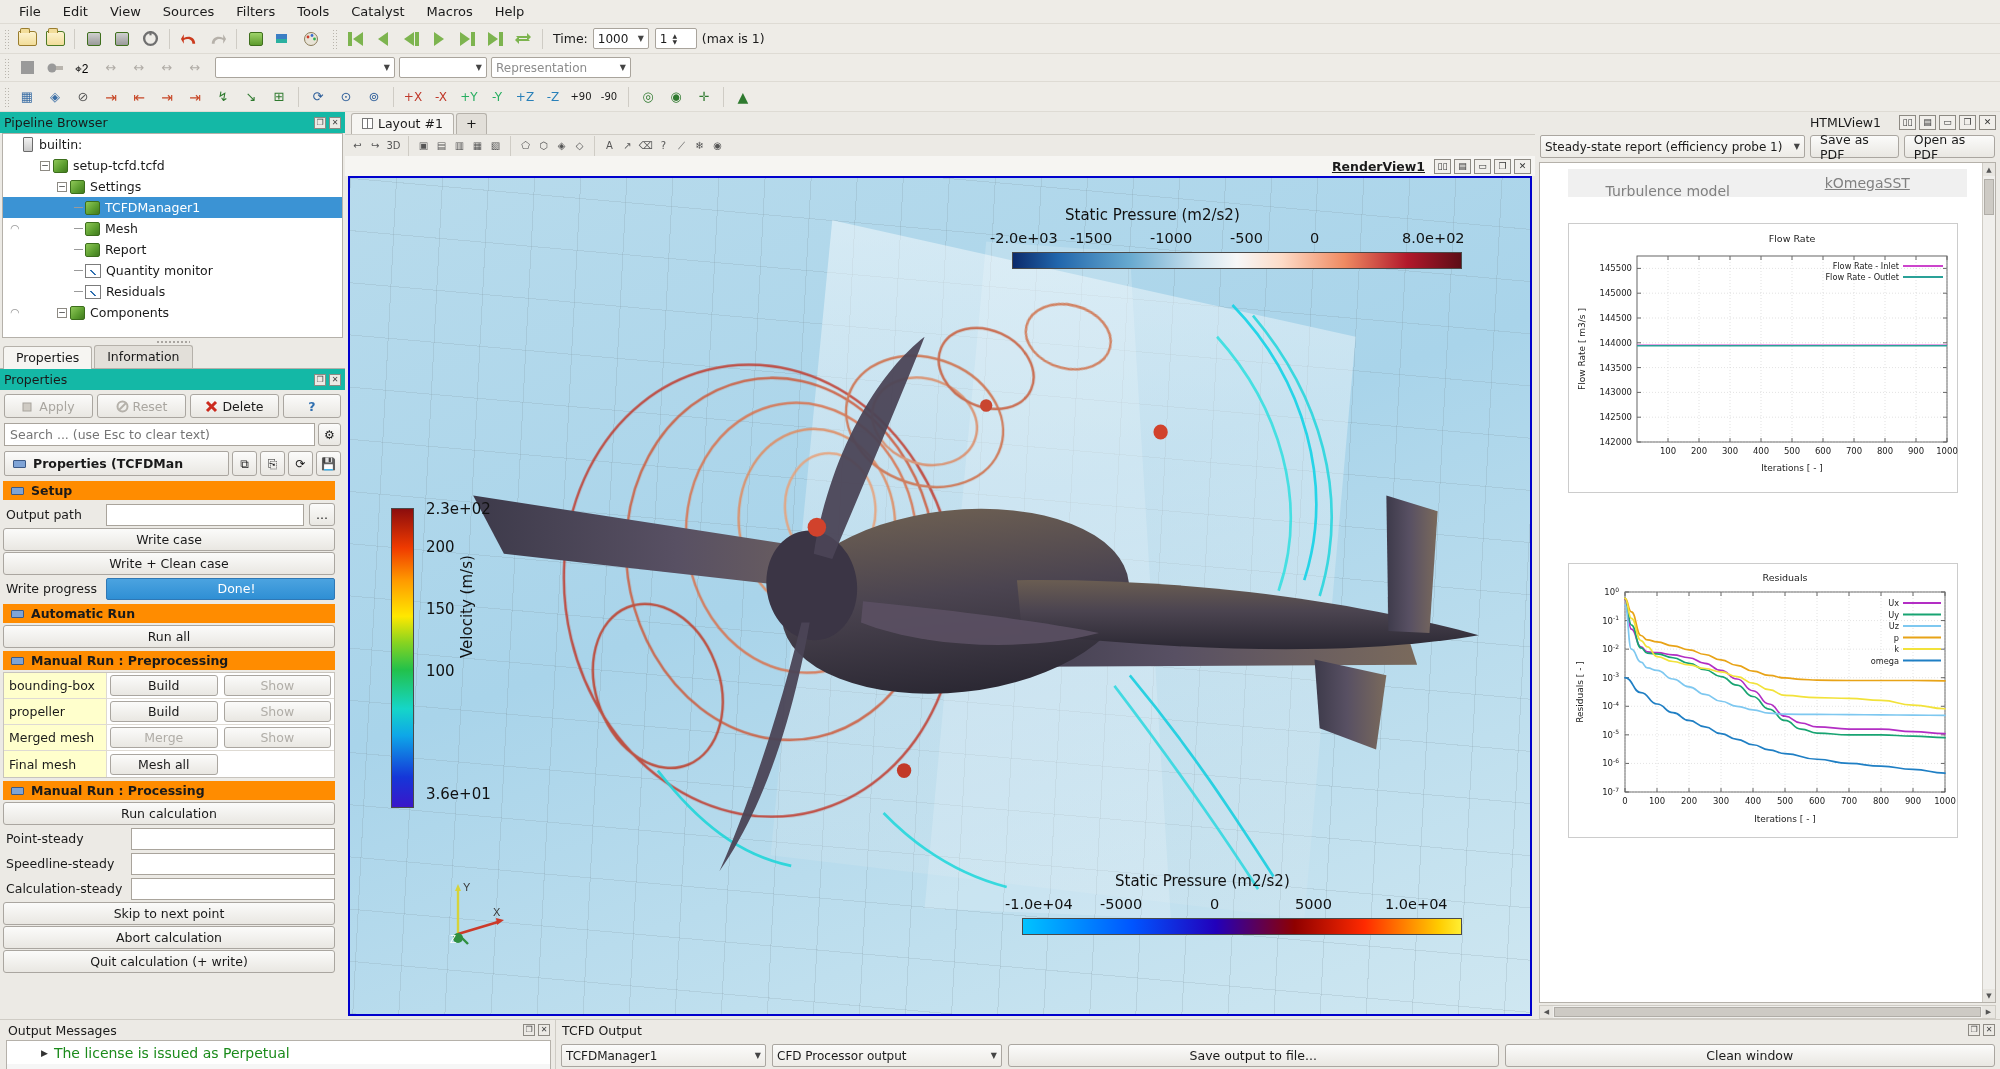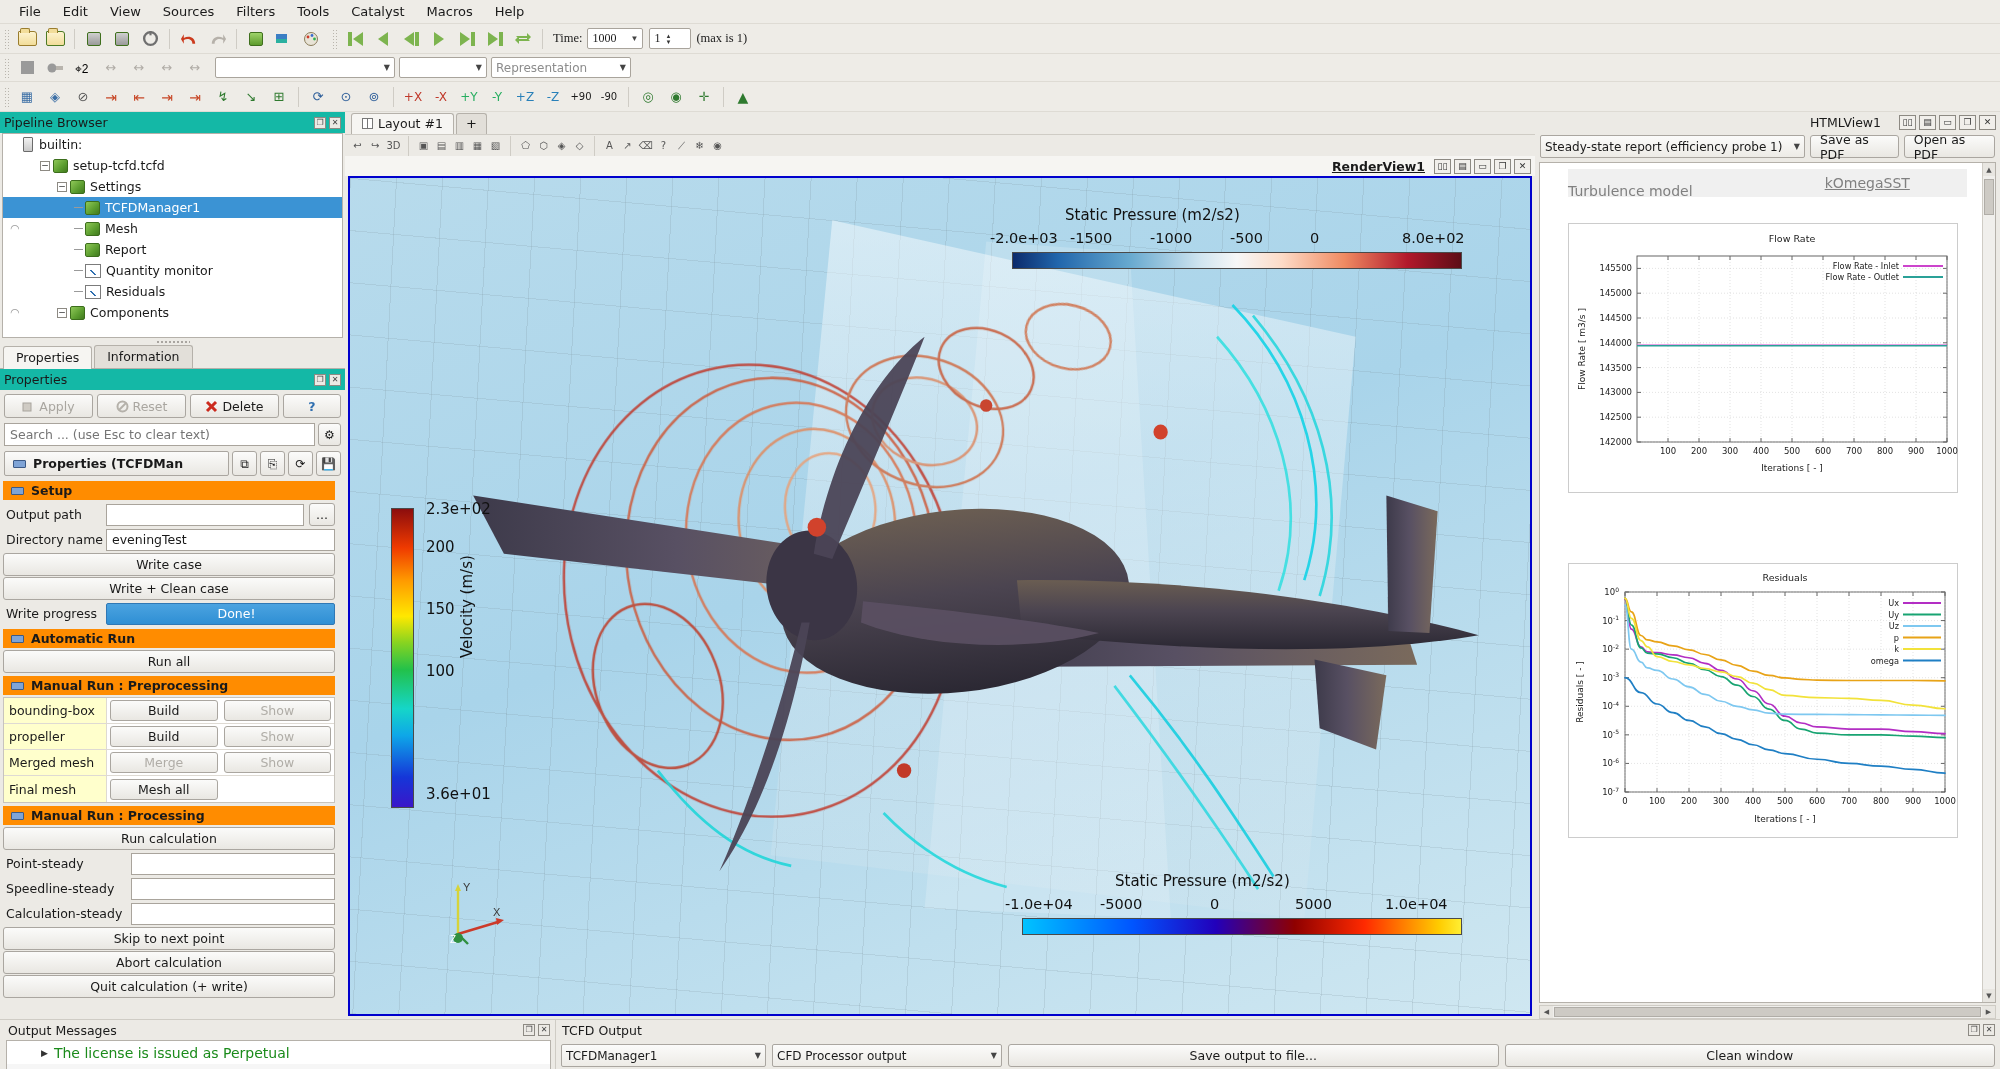--- a/index.html
+++ b/index.html
@@ -20,21 +20,21 @@
   }
   #menubar .mi {
     padding: 3px 11px; font-size: 13px; cursor: default;
   }
   
   .toolbar {
     display: flex; align-items: center;
     background: #eeece7; border-bottom: 1px solid #dedbd4;
     padding: 0 4px;
   }
-  #toolbar1 { height: 30px; font-family: Liberation Serif, serif; }
+  #toolbar1 { height: 30px; }
   #toolbar2 { height: 28px; }
   #toolbar3 { height: 30px; }
   .tbtn {
     width: 26px; height: 25px;
     display: inline-flex; align-items: center; justify-content: center;
     margin: 0 1px; border: 1px solid transparent; border-radius: 2px;
     font-size: 15px; line-height: 1; cursor: default;
   }
   .tsep {
     width: 1px; height: 20px; background: #cfccc5; margin: 0 5px;
@@ -224,21 +224,21 @@
   
   #rightcol { width: 465px; display:flex; flex-direction:column; background:#eceae5; }
   #htmlHeader { height:20px; display:flex; align-items:center; justify-content:flex-end; gap:3px; padding-right:4px;}
   #htmlHeader .hv-title{ font-size:12.5px; margin-right:15px;text-align:center;}
   #htmlCtrlRow { display:flex; gap:5px; padding:3px 5px 4px 5px; align-items:center;}
   #htmlCtrlRow .combo { flex: 0 0 265px; height:23px; background:linear-gradient(#fbfbfa,#edebe6); border-color:#aaa6a0;}
   .hbtn { height:23px; border:1px solid #aaa6a0; background:linear-gradient(#fbfbfa,#e9e7e2);
           border-radius:3px; display:inline-flex; align-items:center; justify-content:center; padding:0 9px; font-size:12.5px;}
   #htmlDoc { flex:1; background:#fff; border:1px solid #b5b1aa; margin:0 4px; position:relative; overflow:hidden;}
   .report-row { display:flex; background:#f0f0f0; margin:6px 28px 0 28px; height:28px; align-items:center; color:#808080; font-size:14px;}
-  .report-row .rk { flex:1; text-align:left;margin-top:16px;}
+  .report-row .rk { flex:1; text-align:center;margin-top:16px;}
   .report-row .rv2 { flex:1; text-align:center;text-decoration:underline;}
   .vscroll { position:absolute; right:0; top:0; bottom:0; width:13px; background:#f0efec; border-left:1px solid #cfccc5;}
   .vscroll .thumb{ position:absolute; left:1px; right:1px; top:16px; height:36px; background:#cdcac4; border:1px solid #b0ada7;}
   .vscroll .ar { position:absolute; left:0; right:0; height:13px; display:flex; align-items:center; justify-content:center; font-size:7px; color:#555; background:#e8e6e1;}
   .hscroll { height:14px; background:#f0efec; border:1px solid #cfccc5; margin:2px 4px 0; position:relative;}
   .hscroll .ar { position:absolute; top:0; bottom:0; width:13px; display:flex; align-items:center; justify-content:center; font-size:7px; color:#555; background:#e8e6e1;}
   .hscroll .thumb{ position:absolute; top:1px; bottom:1px; left:14px; right:14px; background:#cdcac4; border:1px solid #b0ada7;}
   
   #bottom { height:138px; display:flex; border-top:1px solid #cfccc5; }
   #outputMessages { width:555px; display:flex; flex-direction:column; padding-left:2px;}
@@ -643,24 +643,20 @@
       <div id="propScroll">
 
         <div class="section-bar">
           <span class="minus-ico"></span>
           <span>Setup</span>
         </div>
         <div class="frow">
           <span class="flabel" style="width:95px">Output path</span>
           <span class="finput"></span>
           <span class="sq-btn" style="width:26px">…</span>
-        </div>
-        <div class="frow">
-          <span class="flabel" style="width:95px">Directory name</span>
-          <span class="finput">eveningTest</span>
         </div>
         <div class="wide-btn">Write case</div>
         <div class="wide-btn">Write + Clean case</div>
         <div class="frow">
           <span class="flabel" style="width:95px">Write progress</span>
           <span class="progress">Done!</span>
         </div>
 
         <div class="section-bar">
           <span class="minus-ico"></span>

